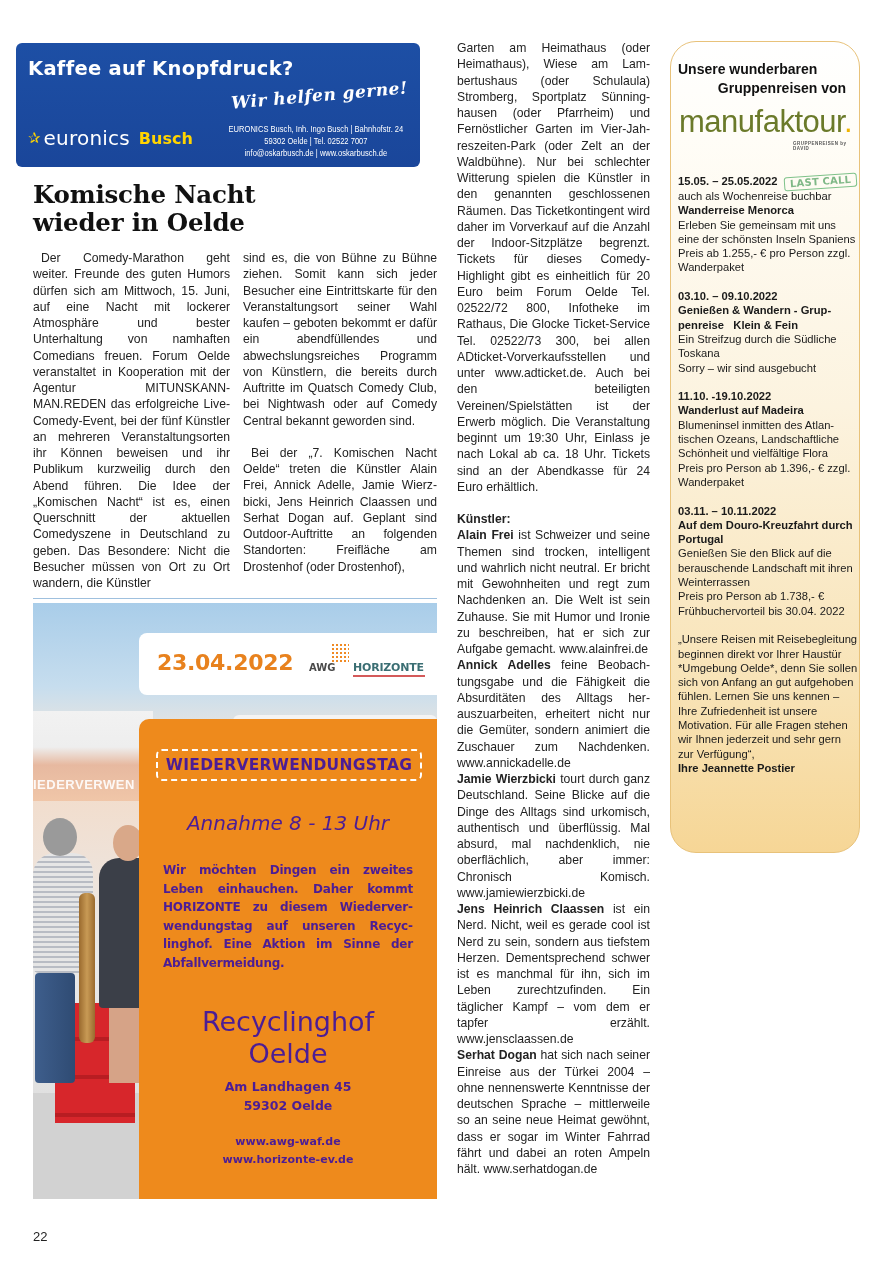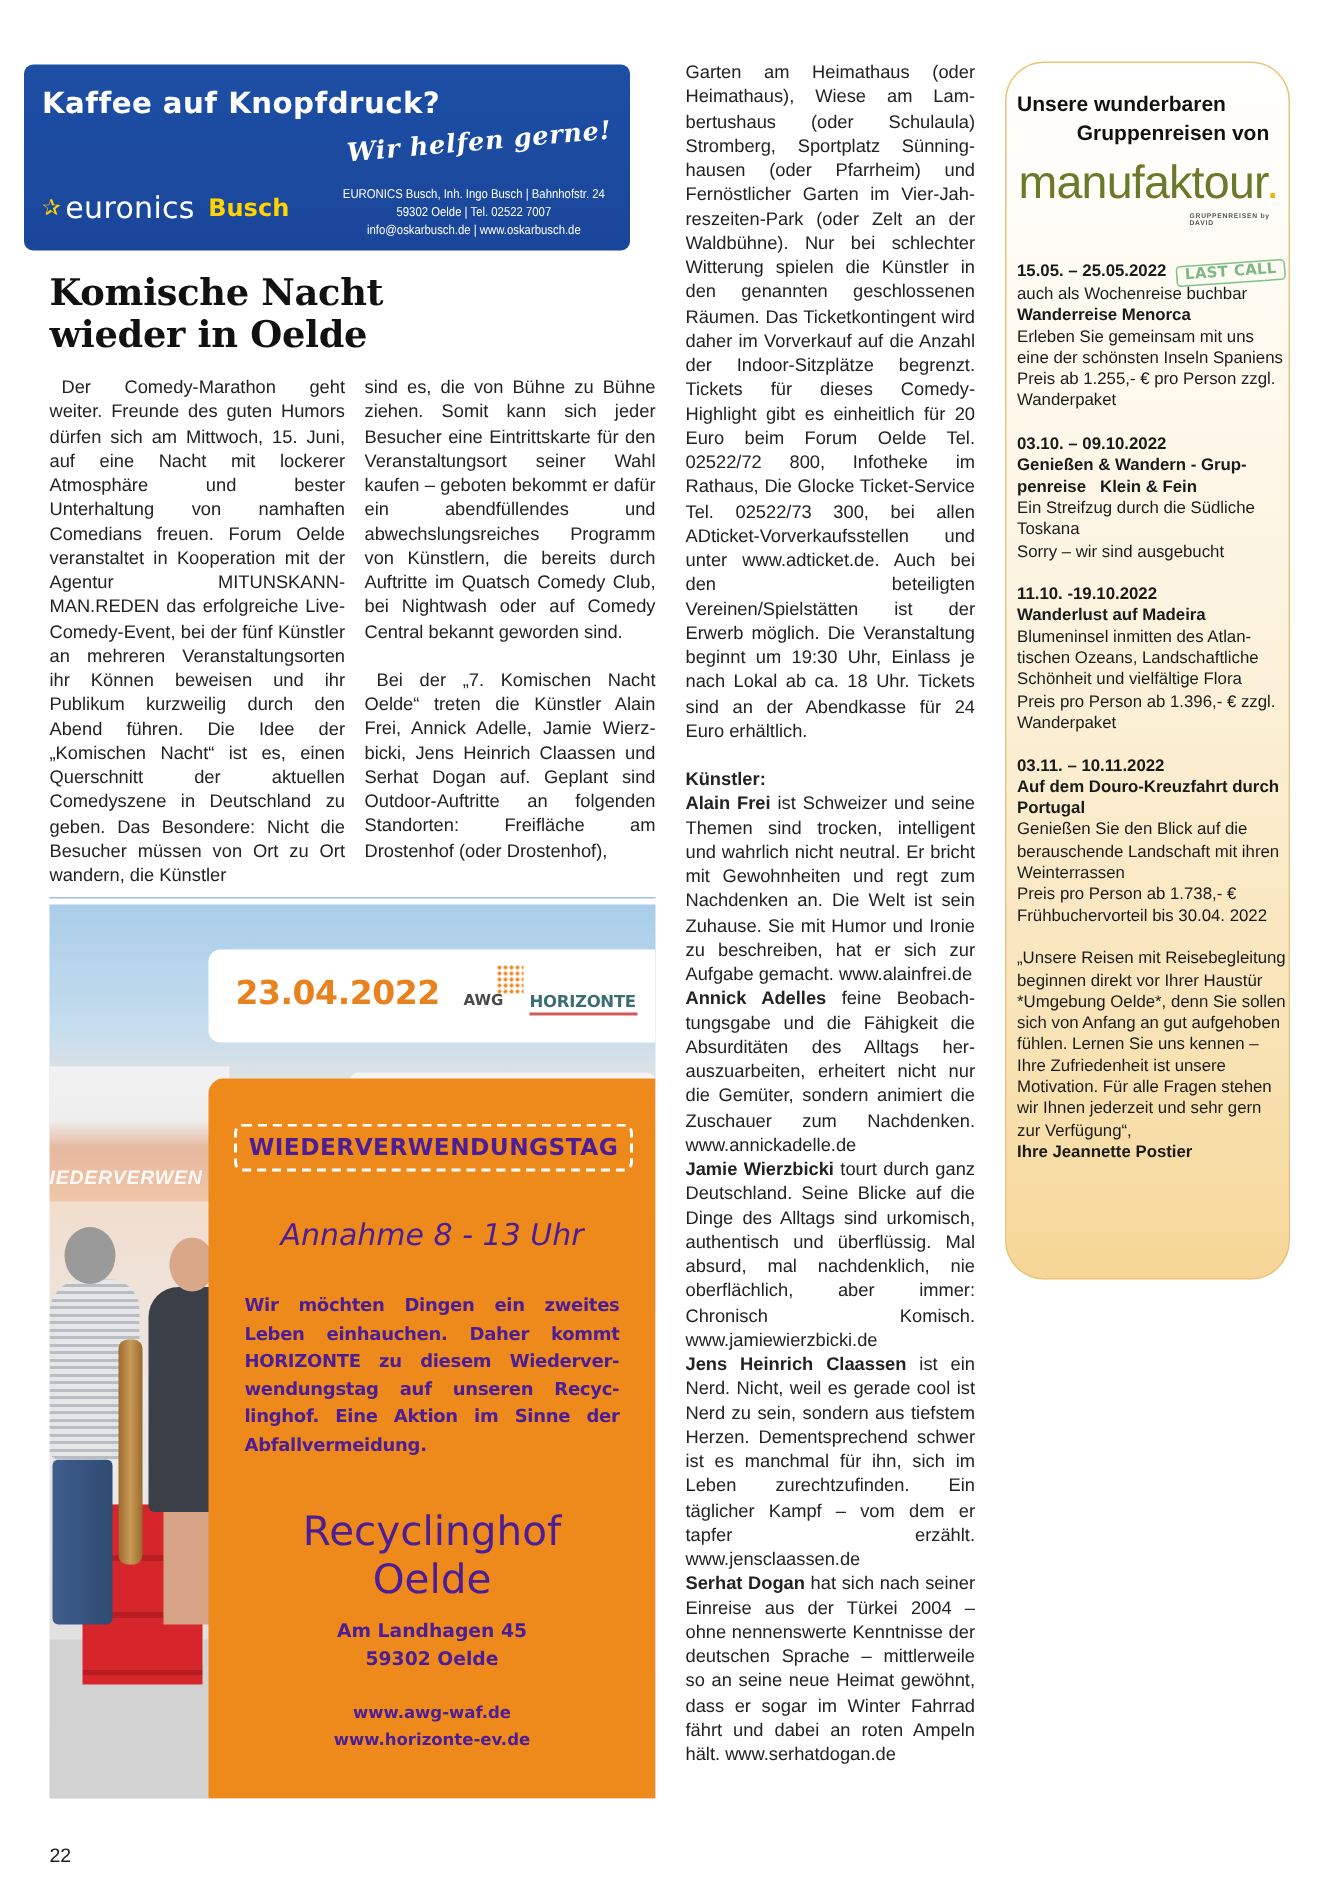--- a/index.html
+++ b/index.html
@@ -25,21 +25,21 @@
   .col3 { left: 457px; top: 40px; width: 193px; }
   .col3 b { font-weight: bold; }
   .col3 .artist { margin-bottom: 0; text-indent: 0; }
   .col3 .kuenstler { font-weight: bold; margin-bottom: 0; text-indent: 0; margin-top: 0; }
 
   .hr-blue { position: absolute; left: 33px; top: 598px; width: 404px; height: 1px; background: #9fc0de; }
 
   
   .ad-awg { position: absolute; left: 33px; top: 603px; width: 404px; height: 596px; overflow: hidden; background: linear-gradient(180deg, #a9cde9 0%, #c6ddee 14%, #e9e5e0 22%, #f3dbc8 28%, #eaeaea 60%, #d8d8d8 100%); }
   .ad-awg .truck-left { position: absolute; left: 0; top: 108px; width: 120px; height: 90px; background: linear-gradient(180deg, #f2f2f2 0%, #eeeeee 40%, #e7b9a0 60%, #f0c6a8 100%); }
-  .ad-awg .truck-text { position: absolute; left: 0; top: 174px; color: #fff; font-weight: bold; font-size: 13px; font-style: italic; letter-spacing: 0.5px; opacity: 0.9; }
+  .ad-awg .truck-text { position: absolute; left: 0; top: 174px; color: #fff; font-weight: bold; font-size: 13px; letter-spacing: 0.5px; opacity: 0.9; }
   .ad-awg .truck-right { position: absolute; left: 200px; top: 112px; width: 204px; height: 12px; background: #f4f4f4; border-radius: 6px 6px 0 0; }
   .ad-awg .person1 { position: absolute; left: 0; top: 250px; width: 60px; height: 120px; background: repeating-linear-gradient(180deg, #e6e6e6 0 3px, #b8bcc4 3px 5px); border-radius: 22px 20px 6px 6px; }
   .ad-awg .head1 { position: absolute; left: 10px; top: 215px; width: 34px; height: 38px; background: #9a9a9a; border-radius: 50%; }
   .ad-awg .legs1 { position: absolute; left: 2px; top: 370px; width: 40px; height: 110px; background: linear-gradient(90deg, #3e5e8c, #2f4b73); border-radius: 4px; }
   .ad-awg .crates { position: absolute; left: 22px; top: 400px; width: 80px; height: 120px; background: repeating-linear-gradient(180deg, #d7262b 0 34px, #b81d22 34px 38px); }
   .ad-awg .person2 { position: absolute; left: 66px; top: 255px; width: 50px; height: 150px; background: #3b3f48; border-radius: 20px 10px 4px 4px; }
   .ad-awg .head2 { position: absolute; left: 80px; top: 222px; width: 30px; height: 36px; background: #d9a889; border-radius: 50%; }
   .ad-awg .legs2 { position: absolute; left: 76px; top: 405px; width: 34px; height: 75px; background: #d6a387; }
   .ad-awg .pendulum { position: absolute; left: 46px; top: 290px; width: 16px; height: 150px; background: linear-gradient(90deg, #9a6a2e, #c89a55, #9a6a2e); border-radius: 6px; }
   .ad-awg .floor { position: absolute; left: 0; top: 490px; width: 110px; height: 106px; background: #d2d2d2; }

